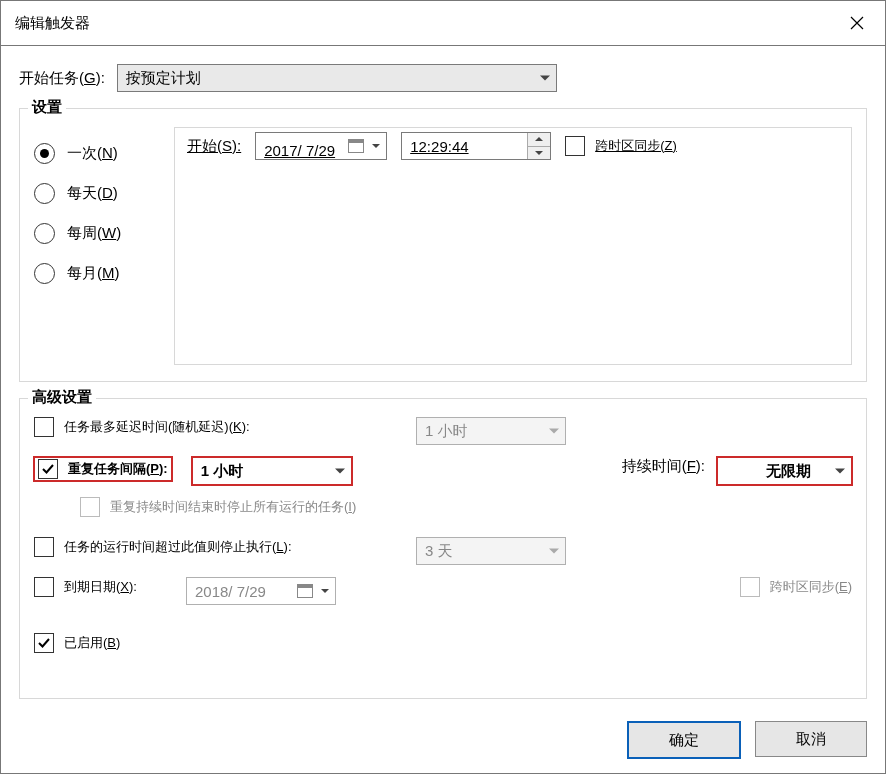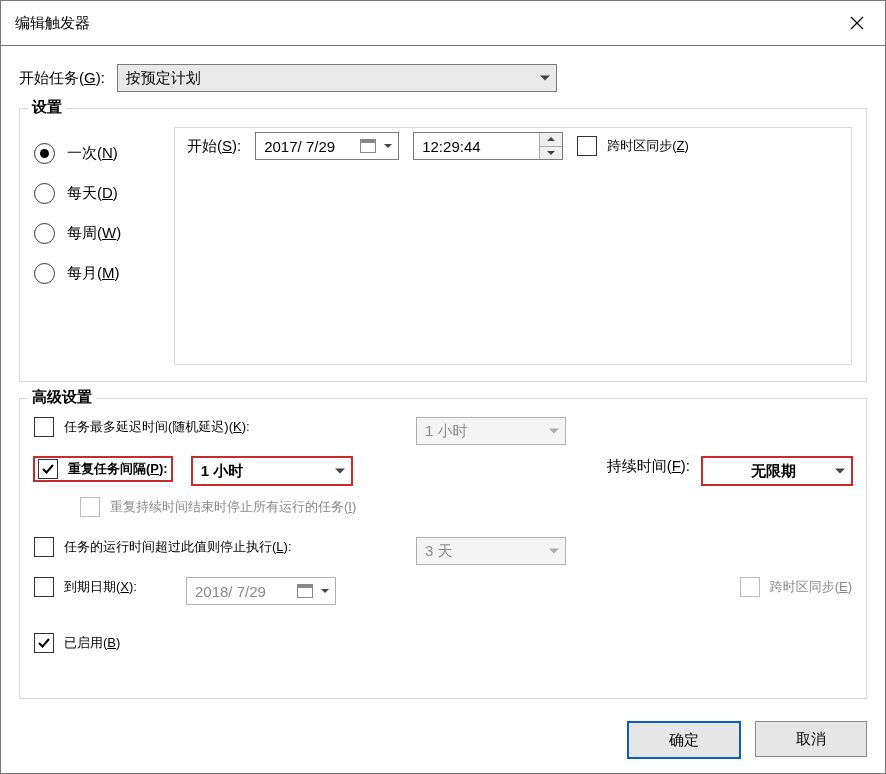--- a/index.html
+++ b/index.html
@@ -199,20 +199,21 @@
   }
   .radio-col {
     width: 120px;
     padding-top: 6px;
   }
   .detail-panel {
     flex:1;
     border: 1px solid #d8d8d8;
     height: 228px;
     padding: 4px 12px;
+    text-decoration: underline;
   }
   .adv-row {
     display:flex;
     align-items:flex-start;
     gap: 12px;
     min-height: 40px;
   }
   .hl-red { outline: 2px solid #cc2a2a; outline-offset: -1px; font-weight: bold; }
   .buttons {
     display:flex;
@@ -287,21 +288,21 @@
               <span class="nu">每月(</span><span class="u">M</span><span class="nu">)</span>
             </span>
           </div>
         </div>
 
         <div class="detail-panel">
           <div class="row" style="gap:14px;">
             <span class="label">
               <span class="nu">开始(</span><span class="u">S</span><span class="nu">):</span>
             </span>
-            <div class="dateinput" style="width:144px;">
+            <div class="dateinput" style="width:132px;align-items:flex-end;">
               <span>2017/ 7/29</span>
               <span class="cal"></span>
               <span class="chev"></span>
             </div>
             <div class="timeinput" style="width:150px;">
               <span>12:29:44</span>
               <div class="spin">
                 <div>
                     <span class="arr-up"></span>
                   </div>
@@ -349,21 +350,21 @@
           </span>
         </div>
         <div class="combo white hl-red" style="width:160px; margin-left:8px;">
           <span>1 小时</span>
           <span class="chev"></span>
         </div>
         <div style="flex:1;"></div>
         <span class="label">
           <span class="nu">持续时间(</span><span class="u">F</span><span class="nu">):</span>
         </span>
-        <div class="combo white hl-red" style="width:150px;padding-left:48px;">
+        <div class="combo white hl-red" style="width:135px;padding-left:48px;">
           <span>无限期</span>
           <span class="chev"></span>
         </div>
       </div>
 
       <div class="adv-row" style="padding-left:46px;">
         <div class="cb-row">
           <span class="cb disabled"></span>
           <span class="cb-label disabled-text">
             <span class="nu">重复持续时间结束时停止所有运行的任务(</span><span class="u">I</span><span class="nu">)</span>

